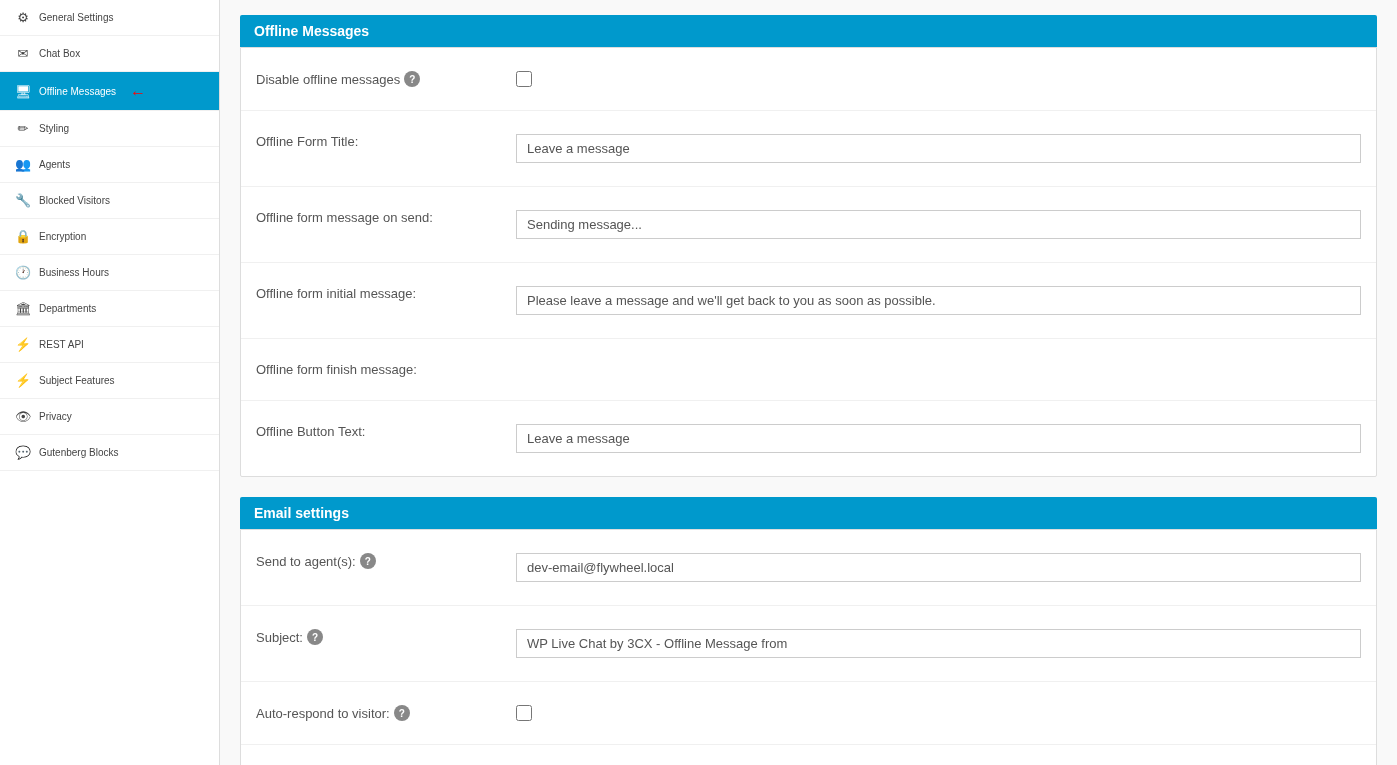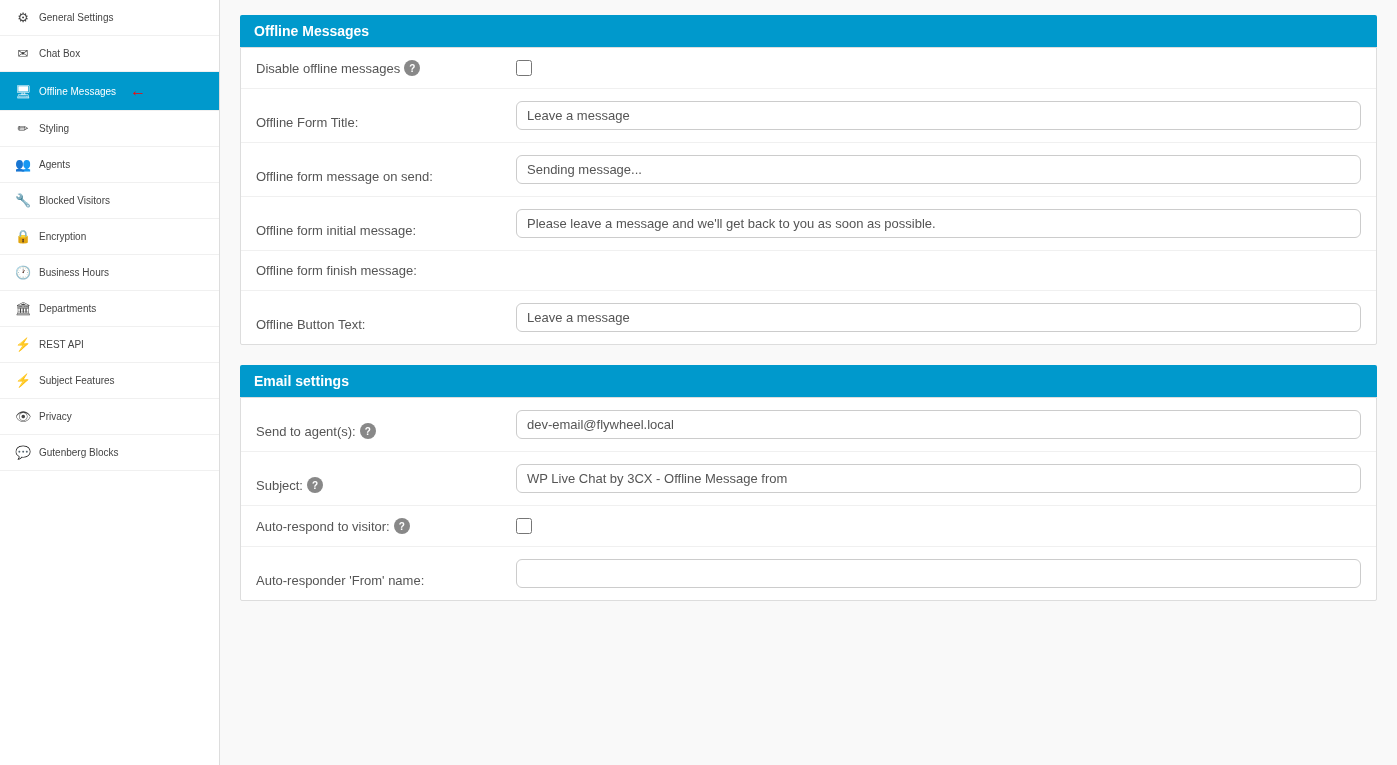--- a/index.html
+++ b/index.html
@@ -18,24 +18,24 @@
     .arrow-indicator { display: inline-block; color: red; margin-left: 6px; font-size: 16px; }
 
     
     .main { flex: 1; padding: 15px 20px; background: #f9f9f9; }
 
     
     .section-header { background: #0099cc; color: #fff; padding: 8px 14px; font-size: 14px; font-weight: bold; margin-bottom: 0; border-radius: 2px 2px 0 0; }
 
     
     .form-section { background: #fff; border: 1px solid #ddd; margin-bottom: 20px; border-radius: 0 0 2px 2px; }
-    .form-row { display: flex; align-items: flex-end; padding: 12px 15px; border-bottom: 1px solid #f0f0f0; }
+    .form-row { display: flex; align-items: flex-start; padding: 23px 15px; border-bottom: 1px solid #f0f0f0; }
     .form-row:last-child { border-bottom: none; }
     .form-label { width: 260px; flex-shrink: 0; color: #555; font-size: 13px; display: flex; align-items: center; gap: 4px; }
-    .form-control { flex: 1; padding: 6px 10px; border: 1px solid #ccc; border-radius: 6px; font-size: 13px; color: #555; background: #fff; }
+    .form-control { flex: 1; padding: 6px 10px; border: 1px solid #ccc; border-radius: 0; font-size: 13px; color: #555; background: #fff; }
 
     .help-icon { display: inline-flex; align-items: center; justify-content: center; width: 16px; height: 16px; background: #888; color: #fff; border-radius: 50%; font-size: 10px; cursor: pointer; font-weight: bold; }
 
     .checkbox-wrap { display: flex; align-items: center; }
     input[type="checkbox"] { width: 16px; height: 16px; cursor: pointer; }
   </style>
 </head>
 <body>
 
 <div class="layout">

